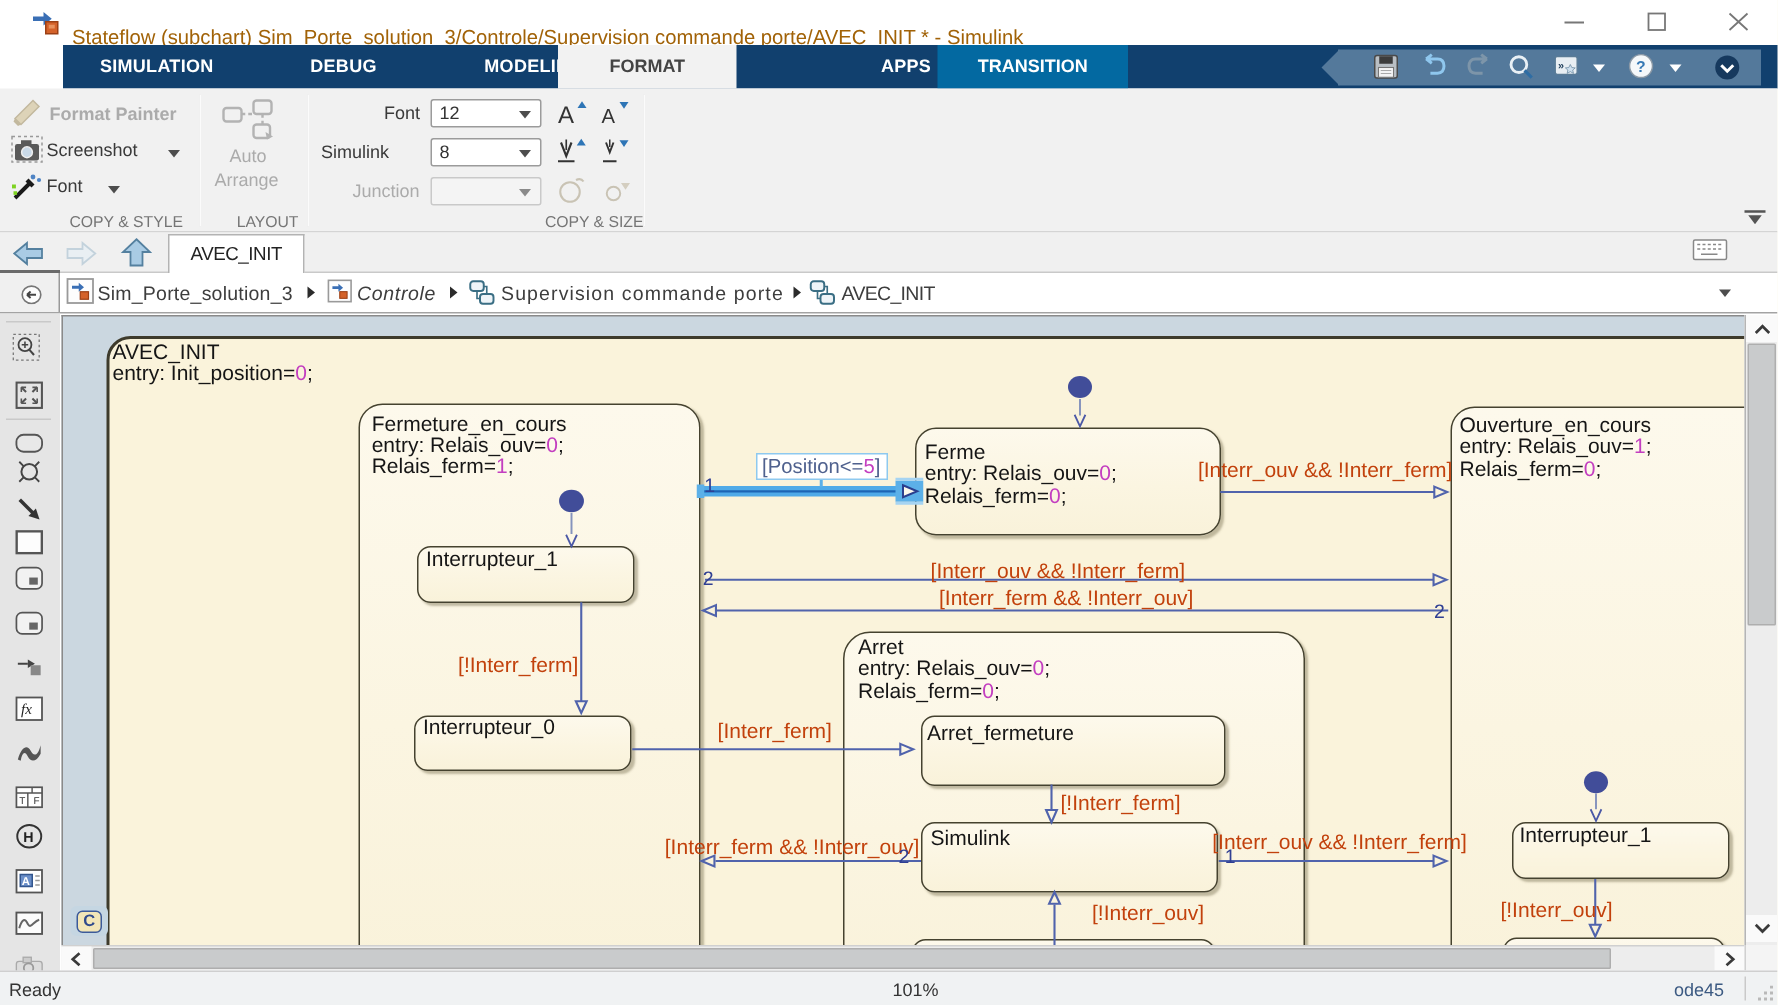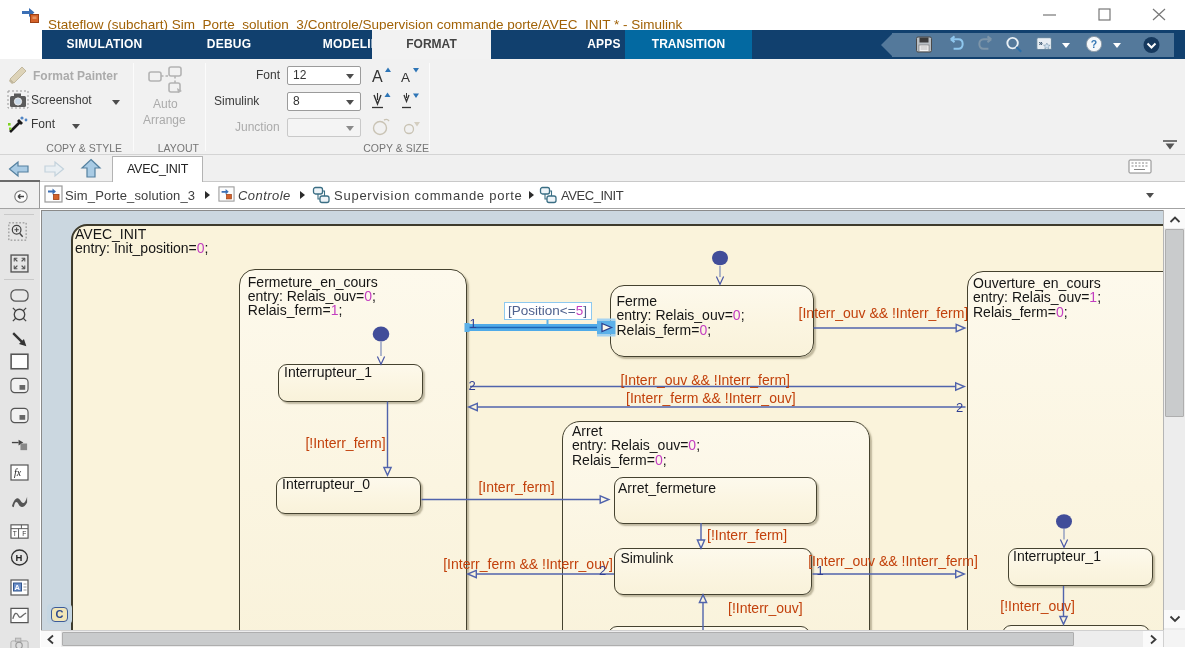--- a/index.html
+++ b/index.html
@@ -441,12 +441,28 @@
         <path d="M1.5 6 L6 1.5 L10.5 6" fill="none" stroke="#3a3a3a" stroke-width="1.8"></path>
       </svg>
  <div style="position:absolute;left:1px;top:19px;width:19px;height:188px;background:#c9cbcc;border:1px solid #aeaeae;border-radius:1px;"></div>
  <div class="sbtn" style="left:0;top:400px;width:21px;height:18px;"></div>
       <svg class="abs" style="left:5px;top:405px;" width="12" height="8" viewBox="0 0 12 8">
         <path d="M1.5 1.5 L6 6 L10.5 1.5" fill="none" stroke="#3a3a3a" stroke-width="1.8"></path>
       </svg>
 </div>
 <div id="sbcorner"></div>
 
+<div id="status">
+ <div style="left:6px;top:5px;">Ready</div>
+ <div style="left:595px;top:5px;">101%</div>
+ <div style="left:1116px;top:5px;color:#3c5a82;">ode45</div>
+ <div style="left:1163px;top:3px;width:1px;height:16px;background:#c9c9c9;"></div>
+ <svg class="abs" style="left:1172px;top:9px;" width="11" height="11" viewBox="0 0 11 11">
+        <g fill="#b9b9b9">
+          <rect x="8" y="0" width="2" height="2"></rect>
+          <rect x="8" y="4" width="2" height="2"></rect>
+          <rect x="8" y="8" width="2" height="2"></rect>
+          <rect x="4" y="4" width="2" height="2"></rect>
+          <rect x="4" y="8" width="2" height="2"></rect>
+          <rect x="0" y="8" width="2" height="2"></rect>
+        </g>
+      </svg>
+</div>
 </div>
 </body></html>

